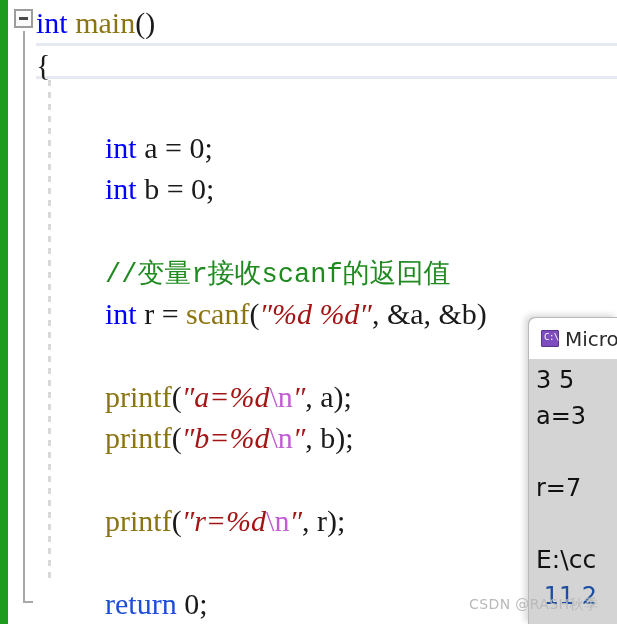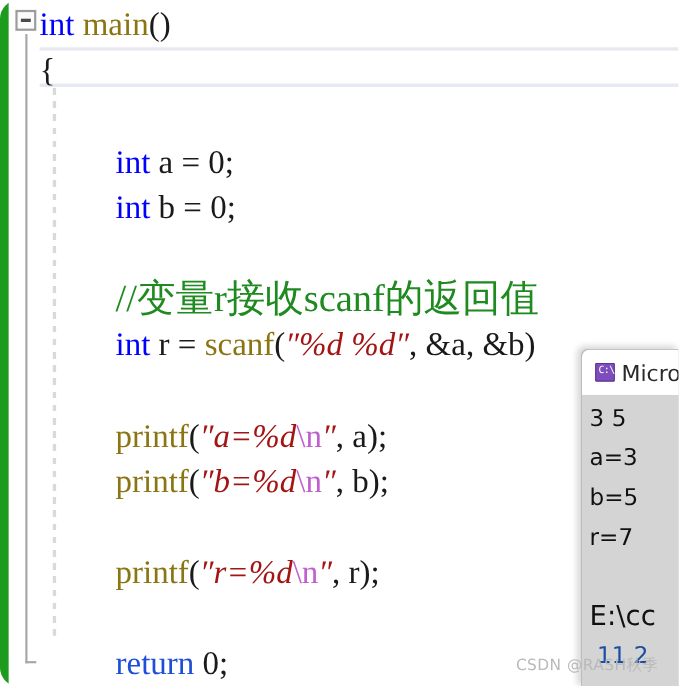--- a/index.html
+++ b/index.html
@@ -15,21 +15,20 @@
     font-family: "Liberation Serif", serif;
   }
 
   
   #editor {
     position: absolute;
     left: 0; top: 0;
     width: 617px; height: 624px;
     background: #ffffff;
     overflow: hidden;
-    border-radius: 17px;
   }
 
   
   .change-bar {
     position: absolute;
     left: 0; top: 0;
     width: 8px; height: 624px;
     background: #1d9b1d;
   }
   .change-bar-edge {
@@ -112,21 +111,21 @@
 
   
   .kw       { color: #0000ff; }
   .fn       { color: #8b7513; }
   .plain    { color: #1a1a1a; }
   .str      { color: #a31515; font-style: italic; }
   .esc      { color: #c060d0; }
   .cmt      { color: #1f8a1f; }
   .ctl      { color: #1d4ed8; }
 
-  .cmt.cjk { font-family: Liberation Serif, serif; font-size: 35px; }
+  .cmt.cjk { font-family: Liberation Mono, monospace; font-size: 27px; }
 
   
   #console {
     position: absolute;
     left: 528px; top: 317px;
     width: 89px; height: 307px;
     background: #d4d4d4;
     border-top-left-radius: 7px;
     border-left: 1px solid #b9b9b9;
     border-top: 1px solid #b9b9b9;
@@ -172,21 +171,21 @@
     position: absolute;
     left: 0; top: 41px;
     width: 89px; height: 266px;
     background: #d4d4d4;
     overflow: hidden;
   }
   .console-line {
     position: absolute;
     left: 7px;
     font-family: "DejaVu Sans", sans-serif;
-    font-size: 21px;
+    font-size: 24px;
     line-height: 30px;
     color: #111111;
     white-space: pre;
   }
   .console-line.path { font-size: 25px; }
   .console-line.blue { color: #1c4fa0; }
 
   
   #watermark {
     position: absolute;
@@ -223,21 +222,20 @@
 <div id="console">
   <div class="console-titlebar">
     <div class="console-icon">
       <span>C:\</span>
     </div>
     <div class="console-title">Micro</div>
   </div>
   <div class="console-body" id="console-body">
       <div class="console-line" style="top: 6px;">3 5</div>
       <div class="console-line" style="top: 42px;">a=3</div>
-      <div class="console-line" style="top: 78px;">b=5</div>
       <div class="console-line" style="top: 114px;">r=7</div>
       <div class="console-line" style="top: 150px;"></div>
       <div class="console-line path" style="top: 186px; text-align: center;">E:\cc</div>
       <div class="console-line blue" style="top: 222px;"> 11 2</div>
     </div>
 </div>
 
 <div id="watermark">CSDN @RASH秋季</div>
 
 </body></html>

